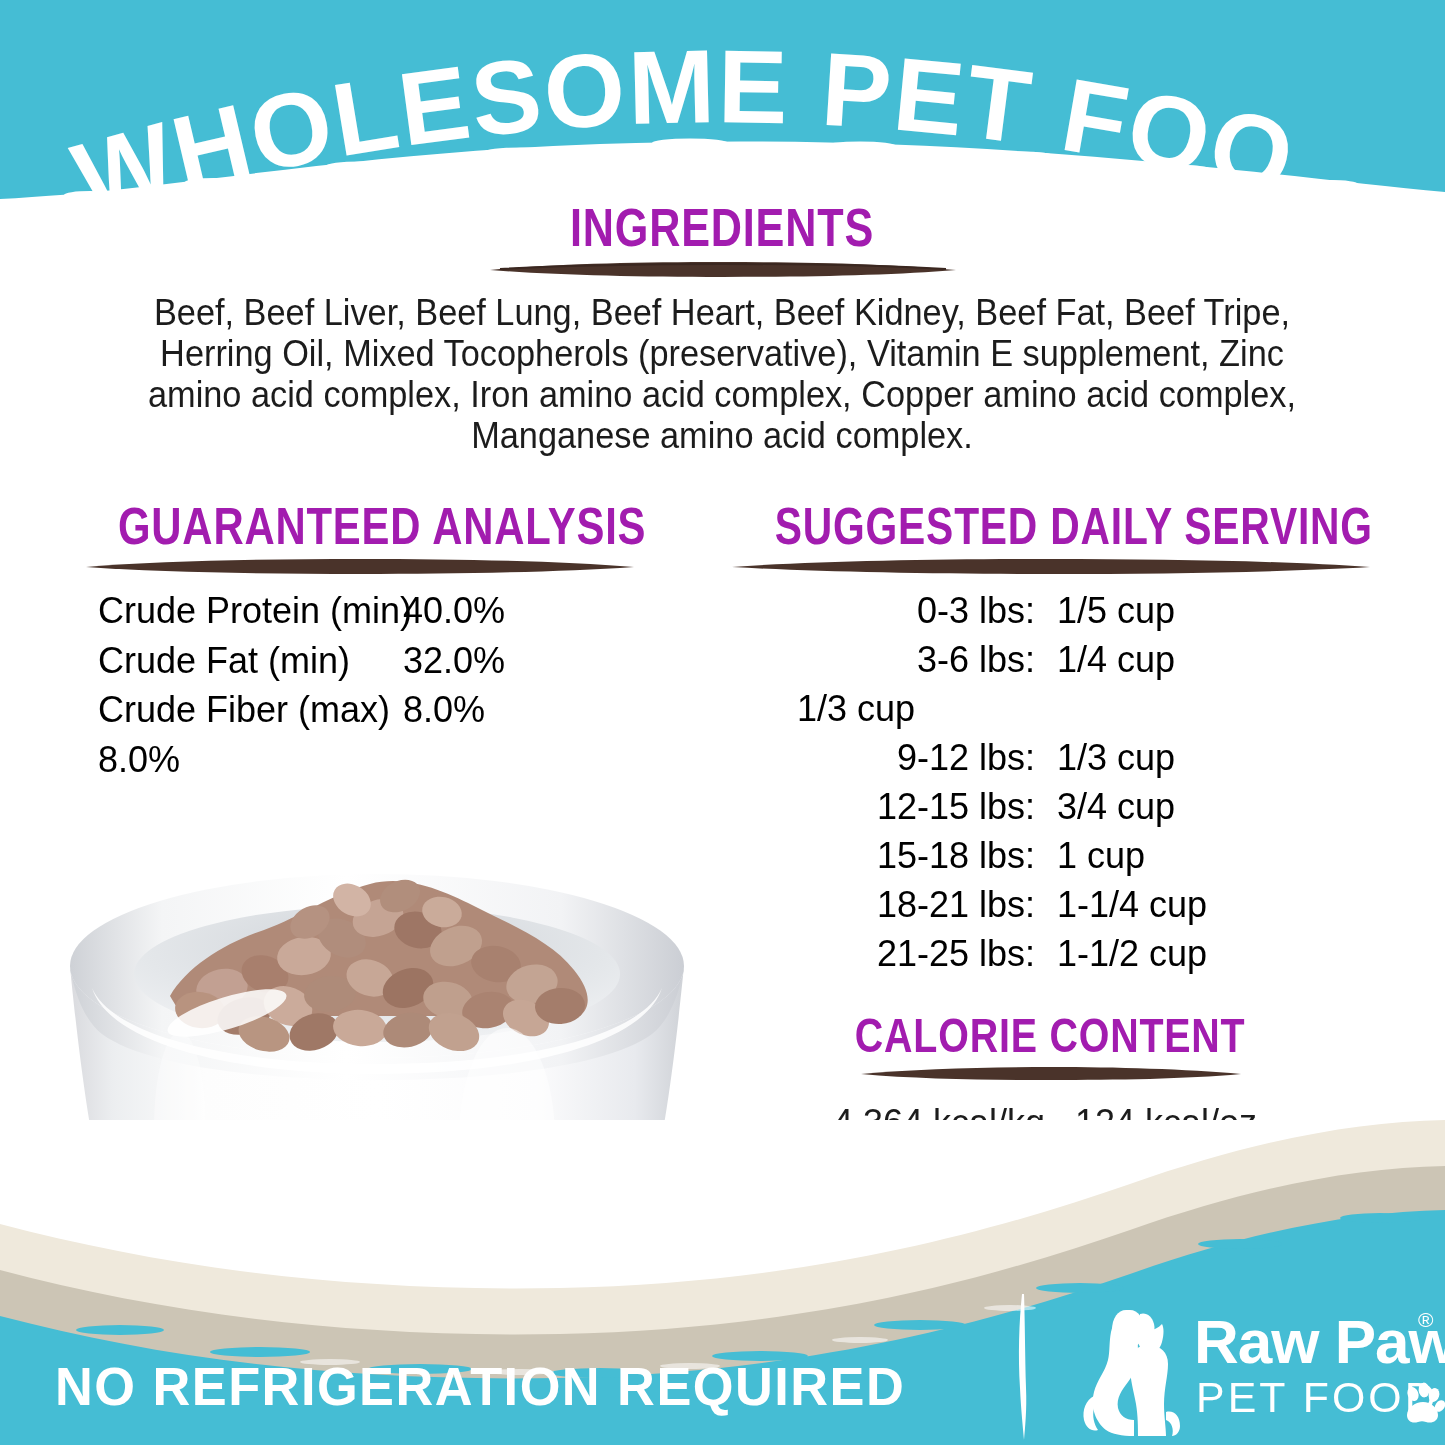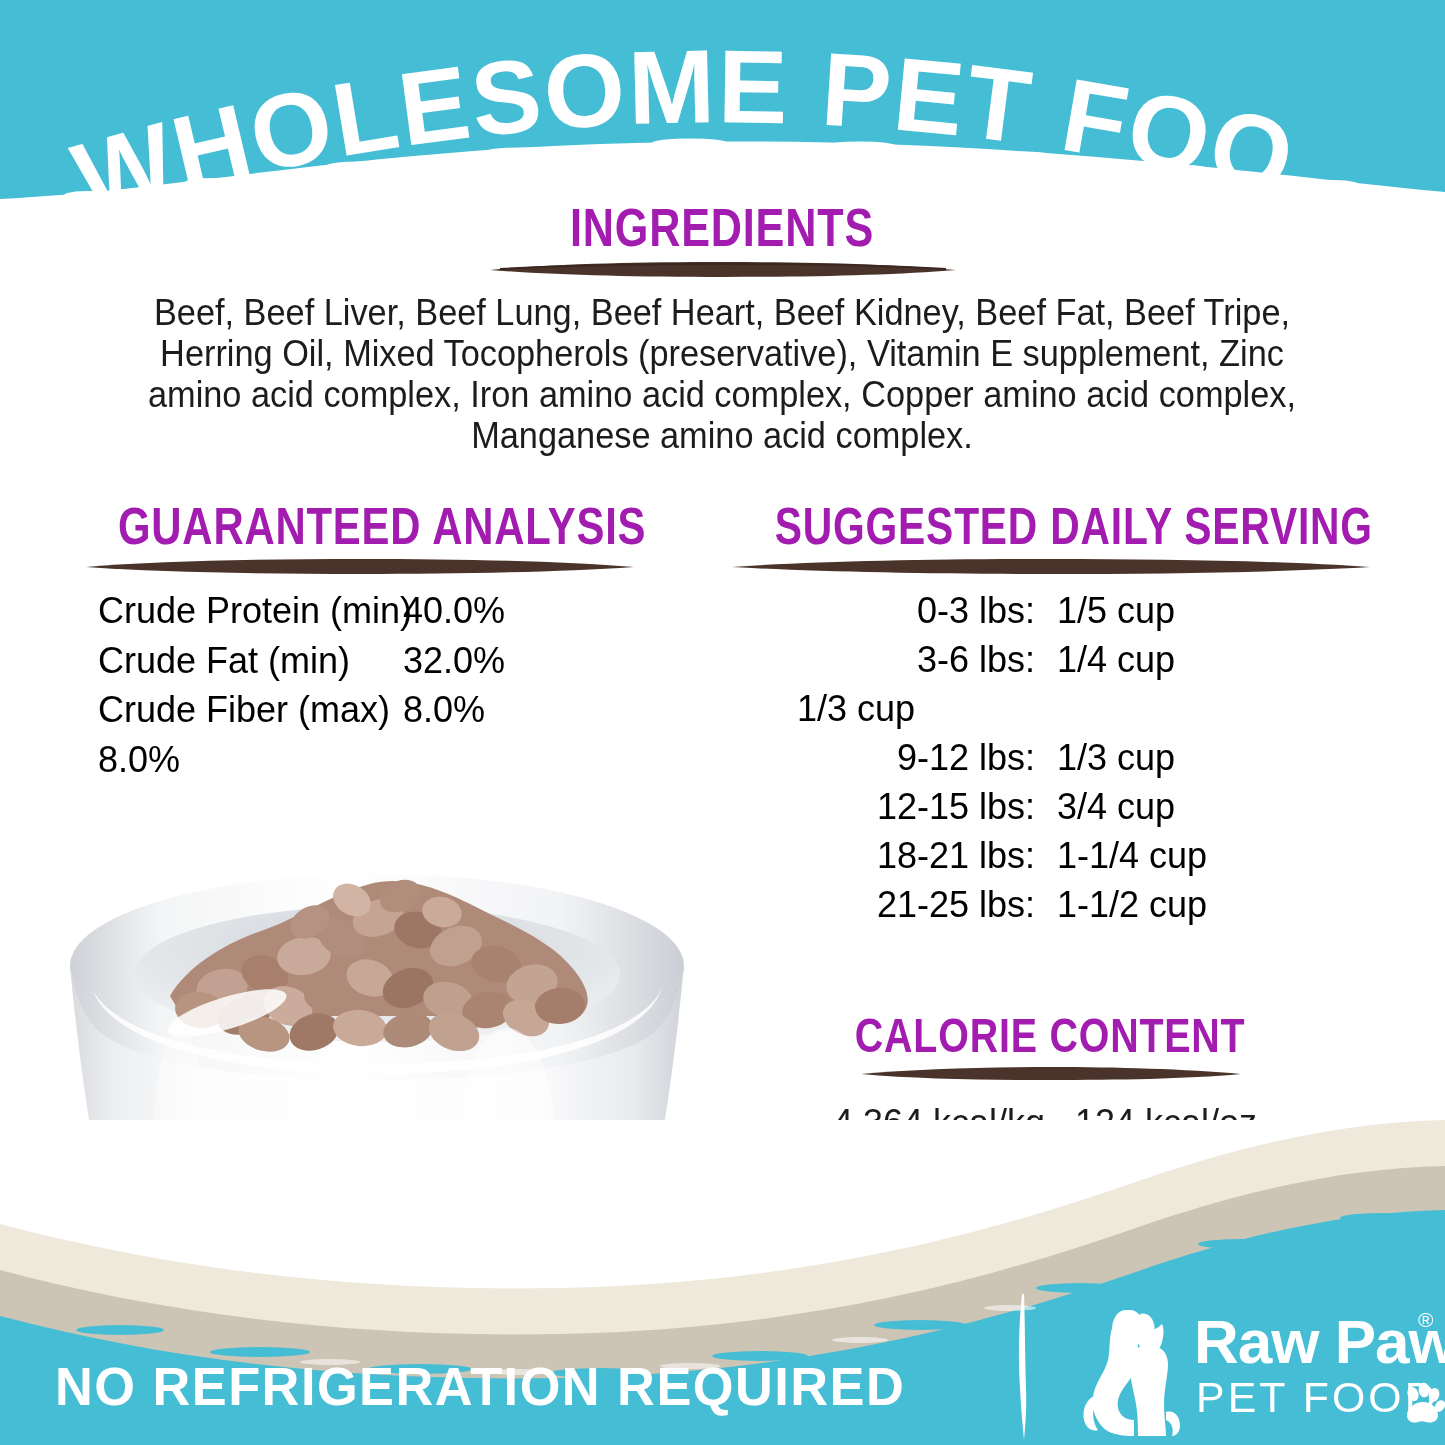--- a/index.html
+++ b/index.html
@@ -219,20 +219,24 @@
       <div class="row">
         <span class="cup">1/3 cup</span>
       </div>
       <div class="row">
         <span class="wt">9-12 lbs:</span>
         <span class="cup">1/3 cup</span>
       </div>
       <div class="row">
         <span class="wt">12-15 lbs:</span>
         <span class="cup">3/4 cup</span>
+      </div>
+      <div class="row">
+        <span class="wt">15-18 lbs:</span>
+        <span class="cup">1 cup</span>
       </div>
       <div class="row">
         <span class="wt">18-21 lbs:</span>
         <span class="cup">1-1/4 cup</span>
       </div>
       <div class="row">
         <span class="wt">21-25 lbs:</span>
         <span class="cup">1-1/2 cup</span>
       </div>
     </div>

